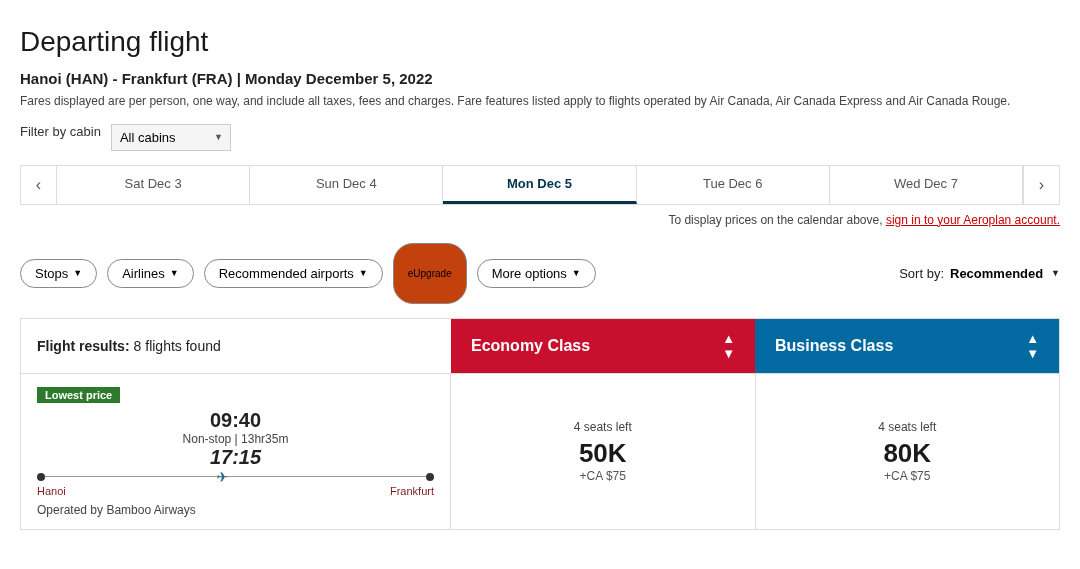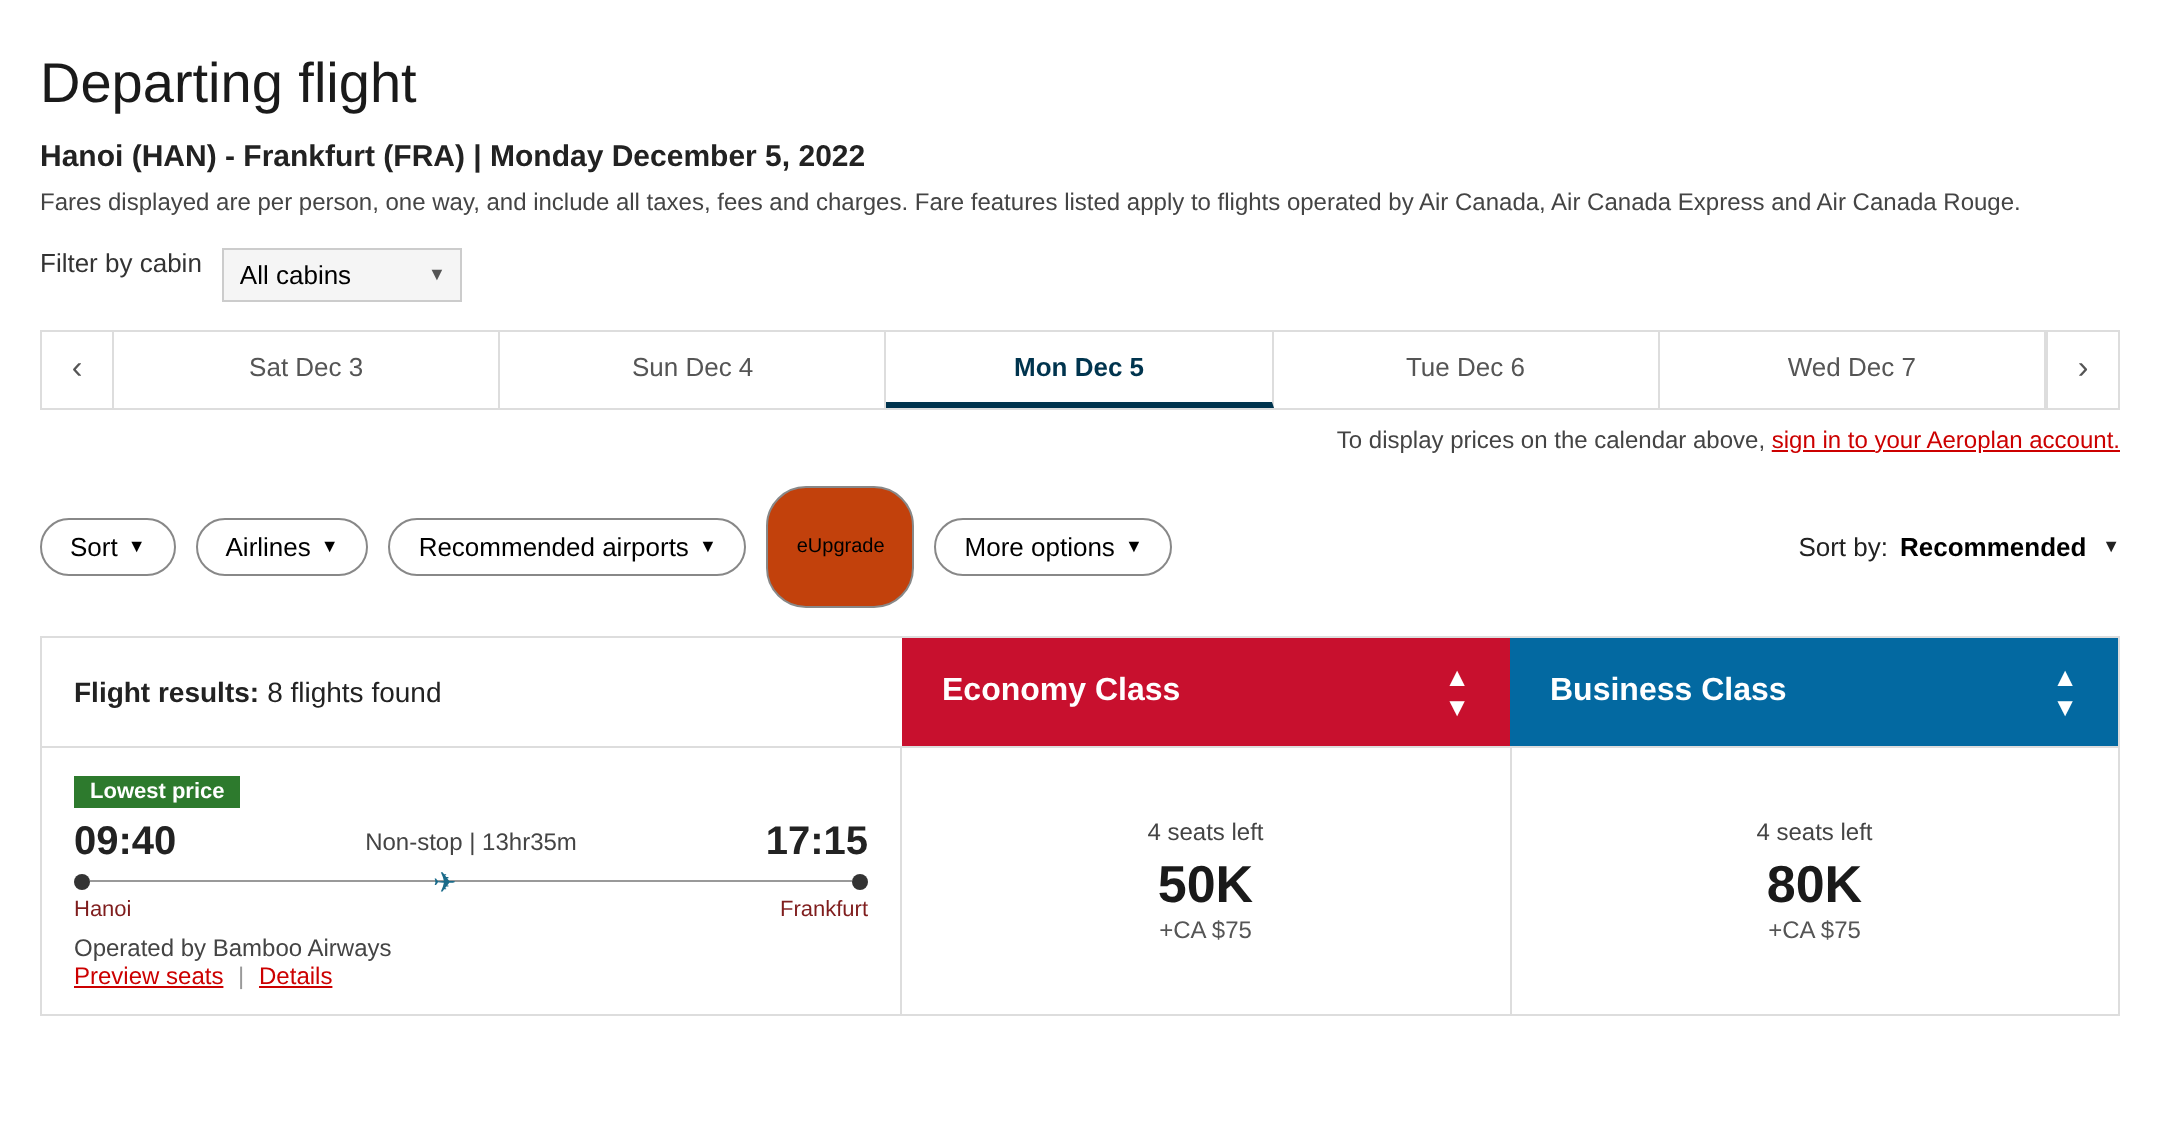--- a/index.html
+++ b/index.html
@@ -44,24 +44,24 @@
     .results-label strong { margin-right: 4px; }
     .class-col { flex: 1; display: flex; align-items: center; justify-content: space-between; padding: 12px 20px; font-weight: 700; font-size: 16px; color: #fff; }
     .class-col.economy { background: #c8102e; }
     .class-col.business { background: #0369a1; }
     .class-col .arrows { font-size: 13px; display: flex; flex-direction: column; gap: 1px; }
 
     
     .flight-row { display: flex; align-items: stretch; border: 1px solid #ddd; border-top: none; }
     .flight-info { flex: 0 0 430px; padding: 12px 16px; position: relative; border-right: 1px solid #ddd; }
     .lowest-price-badge { background: #2d7a2d; color: #fff; font-size: 11px; padding: 2px 8px; display: inline-block; margin-bottom: 6px; font-weight: 600; }
-    .flight-times { display: flex; align-items: center; justify-content: space-between; margin-bottom: 4px; }
+    .flight-times { display: flex; align-items: center; justify-content: space-between; margin-bottom: 4px; flex-direction: column; }
     .depart-time { font-size: 20px; font-weight: 700; }
     .flight-meta { font-size: 12px; color: #444; text-align: center; }
-    .arrive-time { font-size: 20px; font-weight: 700; }
+    .arrive-time { font-size: 20px; font-weight: 700; font-style: italic; }
     .flight-path { display: flex; align-items: center; margin: 4px 0; gap: 0; }
     .path-dot { width: 8px; height: 8px; border-radius: 50%; background: #333; flex-shrink: 0; }
     .path-line { flex: 1; height: 1px; background: #999; position: relative; }
     .path-plane { position: absolute; left: 45%; top: 50%; transform: translateY(-50%); font-size: 14px; color: #1a6b8a; }
     .city-labels { display: flex; justify-content: space-between; font-size: 11px; color: #7f1d1d; margin-bottom: 6px; }
     .operator { font-size: 12px; color: #444; }
     .flight-actions { font-size: 12px; }
     .flight-actions a { color: #c00; text-decoration: underline; cursor: pointer; }
     .sep { color: #999; margin: 0 4px; }
 
@@ -100,21 +100,21 @@
     <div class="cal-arrow right">›</div>
   </div>
 
   <div class="sign-in-note">
     <span>To display prices on the calendar above,</span>
     <a>sign in to your Aeroplan account.</a>
   </div>
 
   <div class="filter-bar">
     <button class="filter-btn">
-      <span>Sort</span>
+      <span>Stops</span>
       <span class="arrow">▼</span>
     </button>
     <button class="filter-btn">
       <span>Airlines</span>
       <span class="arrow">▼</span>
     </button>
     <button class="filter-btn">
       <span>Recommended airports</span>
       <span class="arrow">▼</span>
     </button>
@@ -164,25 +164,20 @@
         <div class="path-line">
           <span class="path-plane">✈</span>
         </div>
         <div class="path-dot"></div>
       </div>
       <div class="city-labels">
         <span>Hanoi</span>
         <span>Frankfurt</span>
       </div>
       <div class="operator">Operated by Bamboo Airways</div>
-      <div class="flight-actions">
-        <a>Preview seats</a>
-        <span class="sep">|</span>
-        <a>Details</a>
-      </div>
     </div>
 
     <div class="price-col">
       <div class="seats-left">4 seats left</div>
       <div class="price-amount">50K</div>
       <div class="price-sub">+CA $75</div>
     </div>
 
     <div class="price-col business">
       <div class="seats-left">4 seats left</div>

